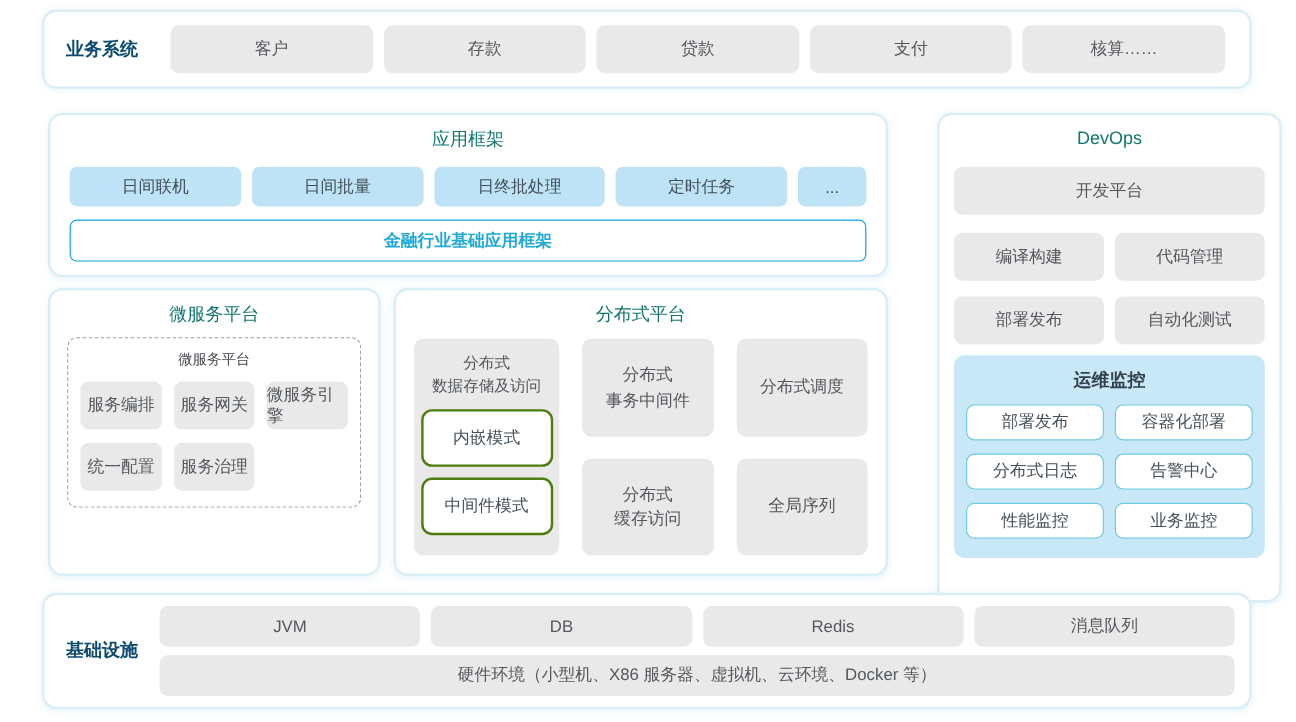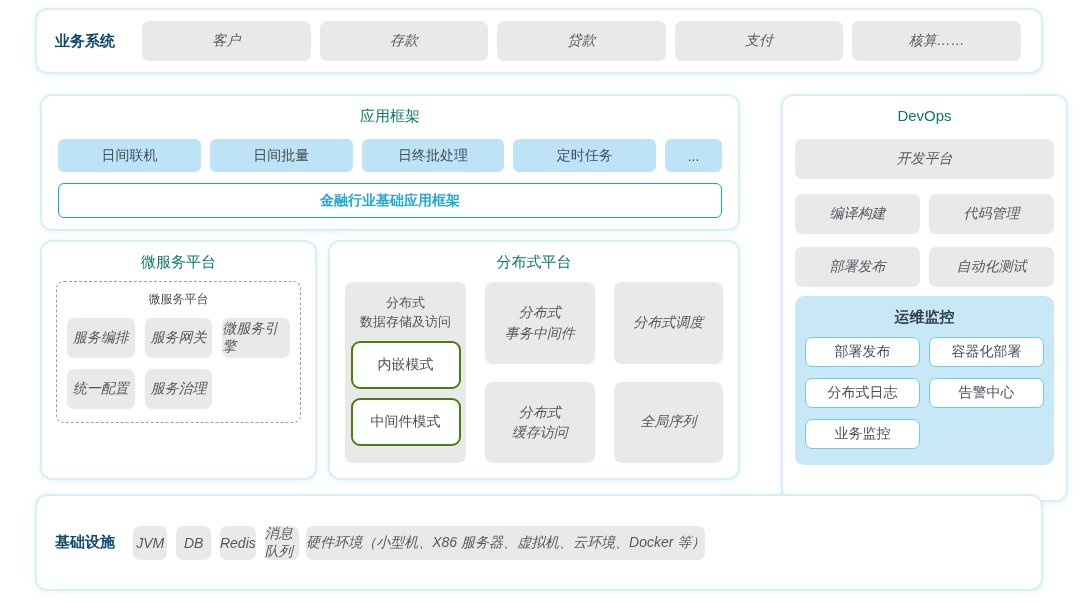--- a/index.html
+++ b/index.html
@@ -8,21 +8,21 @@
     font-family:"Liberation Sans","DejaVu Sans",sans-serif;color:#4b5157;
     overflow:hidden;
   }
   .panel{
     position:absolute;background:#fff;border:2px solid #d9eef6;border-radius:12px;
     box-sizing:border-box;box-shadow:0 1px 6px rgba(150,210,235,0.25);
   }
   .side-label{flex:0 0 96px;text-align:center;font-size:15px;font-weight:600;color:#0c4a6e;}
   .gbox{
     background:#e9e9ea;border-radius:7px;display:flex;align-items:center;justify-content:center;
-    font-size:14px;color:#54585c;box-sizing:border-box;font-style:italic;
+    font-size:14px;color:#54585c;box-sizing:border-box;
   }
   .wbox{
     background:#fff;border:1px solid #72cbe0;border-radius:7px;height:30px;
     display:flex;align-items:center;justify-content:center;font-size:14px;color:#46505a;
     box-sizing:border-box;
   }
   .panel-title{text-align:center;margin-top:11px;font-size:15px;color:#0f766e;}
   .multiline{white-space:pre-line;text-align:center;line-height:1.45;}
 
   
@@ -68,21 +68,21 @@
   .storage-label{font-size:13px;color:#53575b;}
   .mode{
     width:110px;height:48px;margin-top:9px;border:2px solid #4d7c0f;border-radius:9px;background:#fff;
     display:flex;align-items:center;justify-content:center;font-size:14px;color:#46505a;box-sizing:border-box;
   }
   .dist-col{flex:1;display:flex;flex-direction:column;gap:18px;}
   .cell{flex:1;border-radius:8px;}
 
   
   .infra{left:35px;top:494px;width:1008px;height:97px;display:flex;align-items:center;padding:0 12px 0 0;}
-  .infra-body{flex:1;display:flex;flex-direction:row;gap:7px;}
+  .infra-body{flex:1;display:flex;flex-direction:column;gap:7px;}
   .infra-row{display:flex;gap:9px;}
   .infra-row .gbox{flex:1;height:34px;}
   .hw{height:34px;}
 </style>
 </head>
 <body>
 
 <div class="canvas">
 
   <section class="panel business">
@@ -115,20 +115,21 @@
       <div class="gbox">部署发布</div>
       <div class="gbox">自动化测试</div>
     </div>
     <div class="ops-panel">
       <div class="ops-title">运维监控</div>
       <div class="ops-grid">
         <div class="wbox">部署发布</div>
         <div class="wbox">容器化部署</div>
         <div class="wbox">分布式日志</div>
         <div class="wbox">告警中心</div>
+        <div class="wbox">性能监控</div>
         <div class="wbox">业务监控</div>
       </div>
     </div>
   </section>
 
   <section class="panel micro">
     <div class="panel-title">微服务平台</div>
     <div class="dashed">
       <div class="dashed-title">微服务平台</div>
       <div class="micro-grid">

